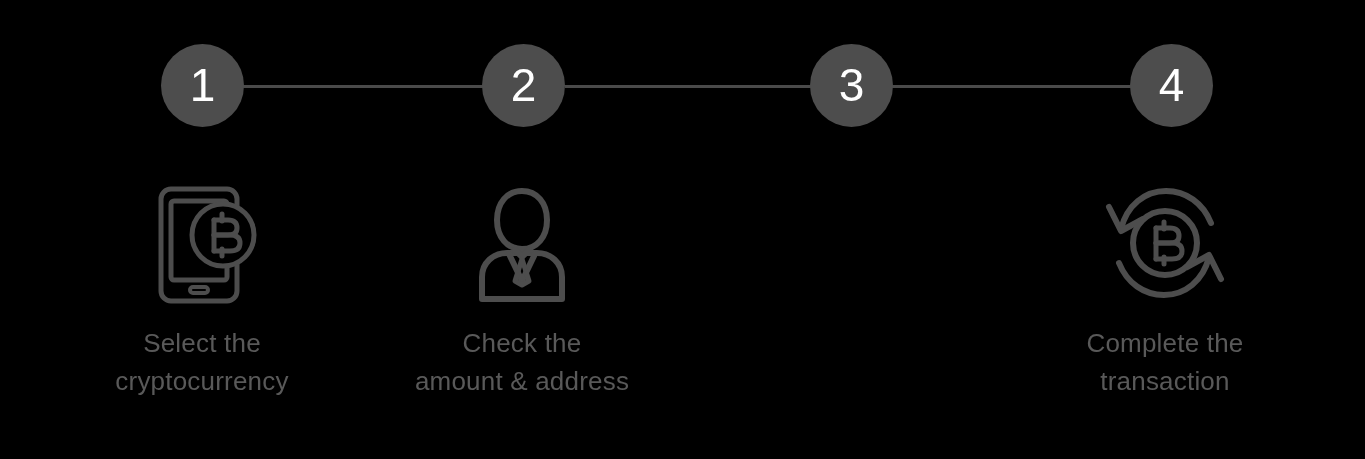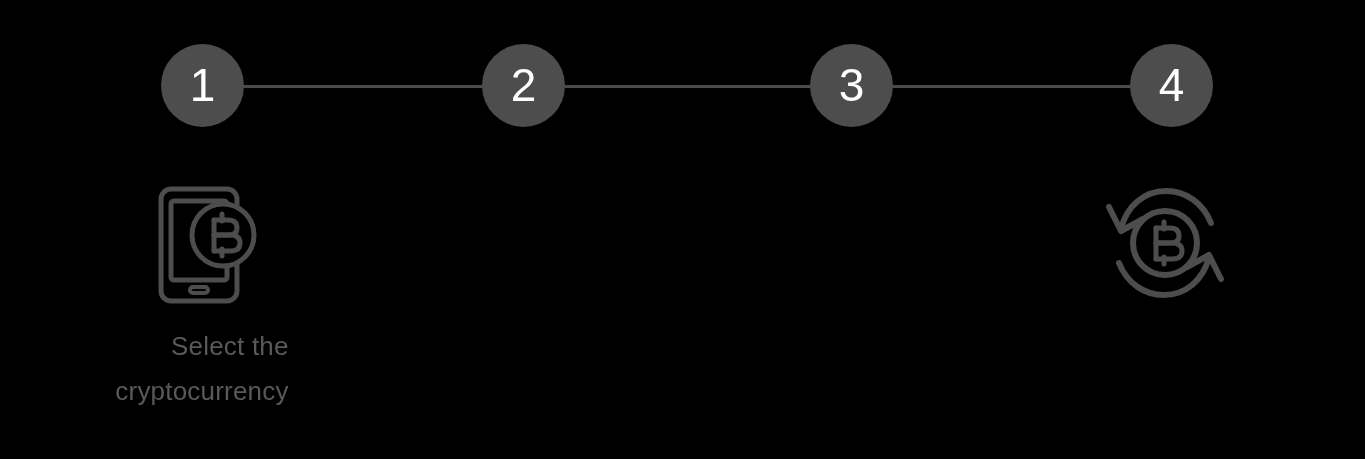--- a/index.html
+++ b/index.html
@@ -64,24 +64,24 @@
     align-items: center;
   }
   .icon-wrap {
     height: 135px;
     display: flex;
     align-items: center;
     justify-content: center;
   }
   .caption {
     margin-top: 14px;
-    text-align: right;
+    text-align: center;
     color: #595959;
     font-size: 26px;
-    line-height: 45px;
+    line-height: 38px;
     letter-spacing: 0.2px;
     white-space: pre-line;
   }
 </style>
 </head>
 <body>
 
 <div id="stage">
 
   <div class="stepper">
@@ -122,20 +122,38 @@
           <path d="M76 68 L76 75"></path>
           <path d="M68 39 L82 39 Q91 39 91 47 Q91 54 82 54 L68 54"></path>
           <path d="M68 54 L84 54 Q94 54 94 62 Q94 70 84 70 L68 70"></path>
         </g>
       </svg>
     </div>
     <div class="caption">Select the
 cryptocurrency</div>
   </div>
 
+  <div class="col" style="left:372px;">
+    <div class="icon-wrap">
+      <svg width="112" height="124" viewBox="0 0 112 124">
+
+        <path d="M56 10 C41 10 31 22 31 39 C31 56 41 68 56 68 C71 68 81 56 81 39 C81 22 71 10 56 10 Z" fill="none" stroke="#4d4d4d" stroke-width="6"></path>
+
+        <path d="M16 118 L16 96 C16 82 27 72 41 72 L71 72 C85 72 96 82 96 96 L96 118 Z" fill="none" stroke="#4d4d4d" stroke-width="6" stroke-linejoin="round"></path>
+
+        <path d="M43 73 L56 100 L69 73" fill="none" stroke="#4d4d4d" stroke-width="6" stroke-linejoin="round" stroke-linecap="round"></path>
+
+        <path d="M49 69 L56 76 L63 69" fill="none" stroke="#4d4d4d" stroke-width="6" stroke-linejoin="round" stroke-linecap="round"></path>
+
+        <path d="M56 78 L63 100 L56 104 L49 100 Z" fill="none" stroke="#4d4d4d" stroke-width="5" stroke-linejoin="round"></path>
+      </svg>
+    </div>
+    <div class="caption">Check the
+amount &amp; address</div>
+  </div>
 
 
   <div class="col" style="left:1015px;">
     <div class="icon-wrap">
       <svg width="124" height="124" viewBox="0 0 124 124">
 
         <path d="M18 48 C24 24 42 10 63 10 C83 10 100 22 108 42" fill="none" stroke="#4d4d4d" stroke-width="6" stroke-linecap="round"></path>
         <path d="M6 26 L18 50 L40 38" fill="none" stroke="#4d4d4d" stroke-width="6" stroke-linecap="round" stroke-linejoin="round"></path>
 
         <path d="M106 76 C100 100 82 114 61 114 C41 114 24 102 16 82" fill="none" stroke="#4d4d4d" stroke-width="6" stroke-linecap="round"></path>
@@ -144,15 +162,17 @@
         <circle cx="62" cy="62" r="32" fill="none" stroke="#4d4d4d" stroke-width="6"></circle>
         <g stroke="#4d4d4d" stroke-width="5" fill="none" stroke-linecap="round">
           <path d="M53 47 L53 78"></path>
           <path d="M61 41 L61 48"></path>
           <path d="M61 76 L61 83"></path>
           <path d="M53 47 L67 47 Q76 47 76 55 Q76 62 67 62 L53 62"></path>
           <path d="M53 62 L69 62 Q79 62 79 70 Q79 78 69 78 L53 78"></path>
         </g>
       </svg>
     </div>
+    <div class="caption">Complete the
+transaction</div>
   </div>
 
 </div>
 
 </body></html>

